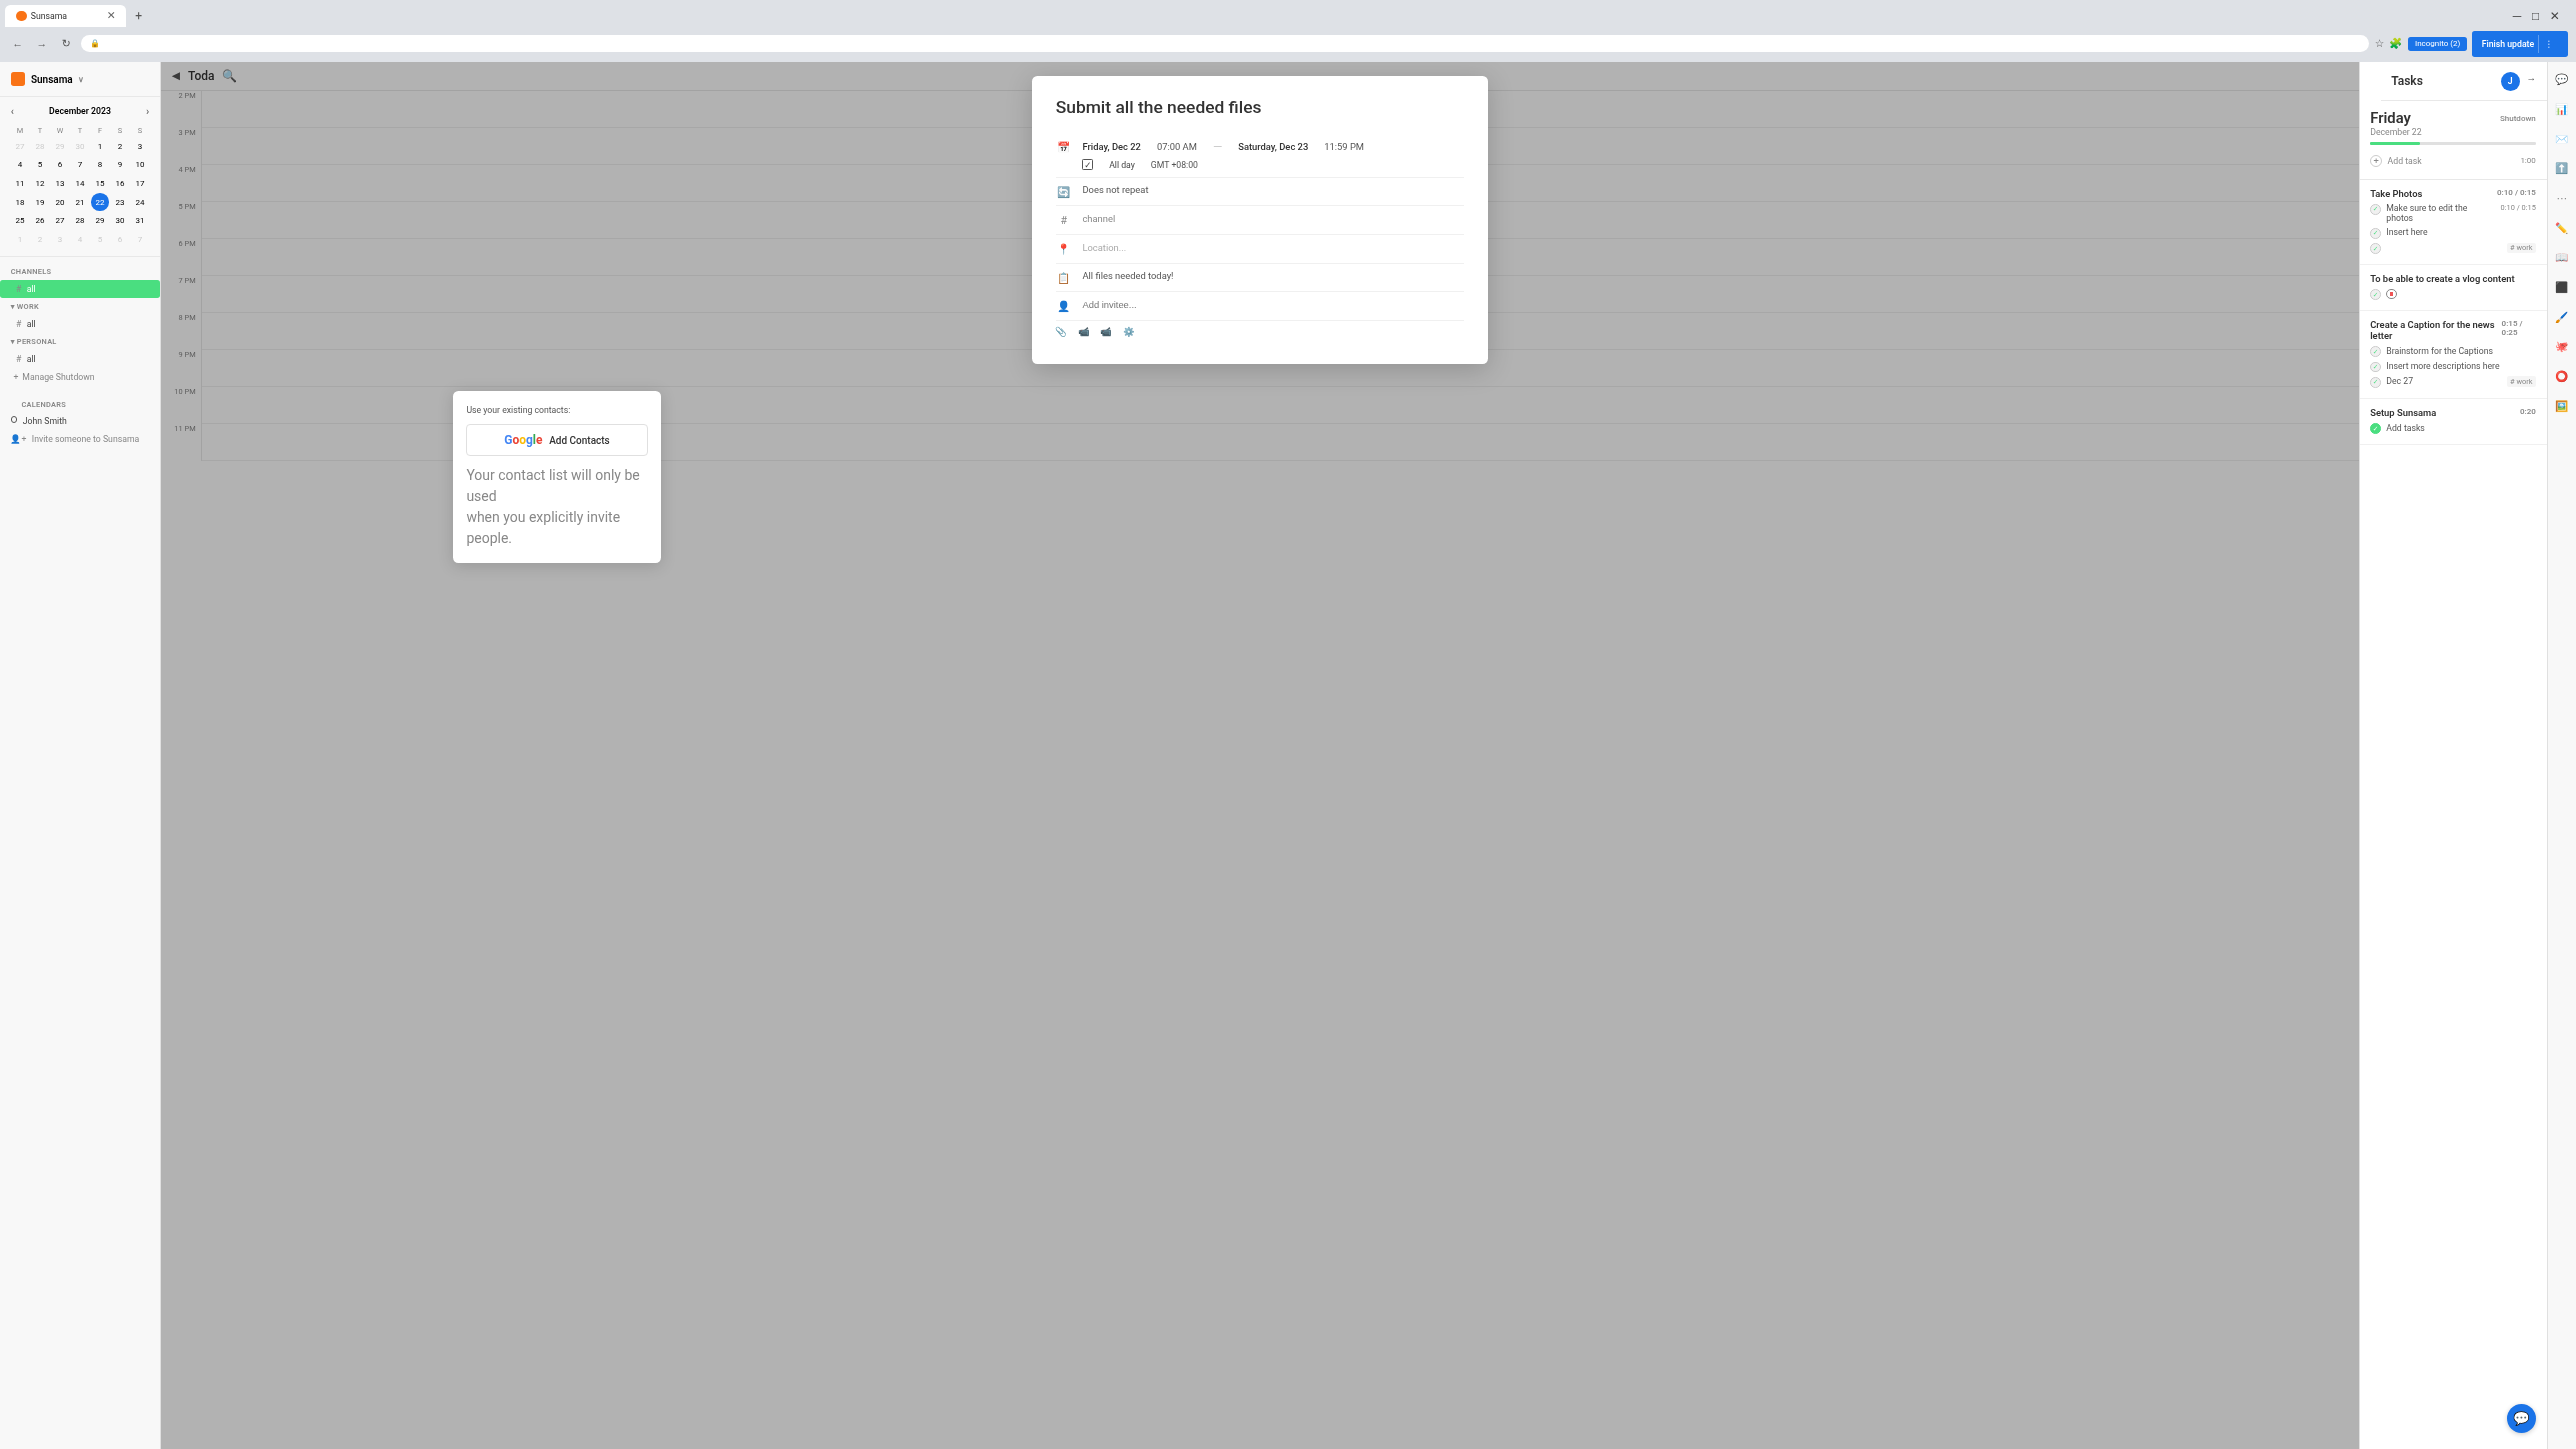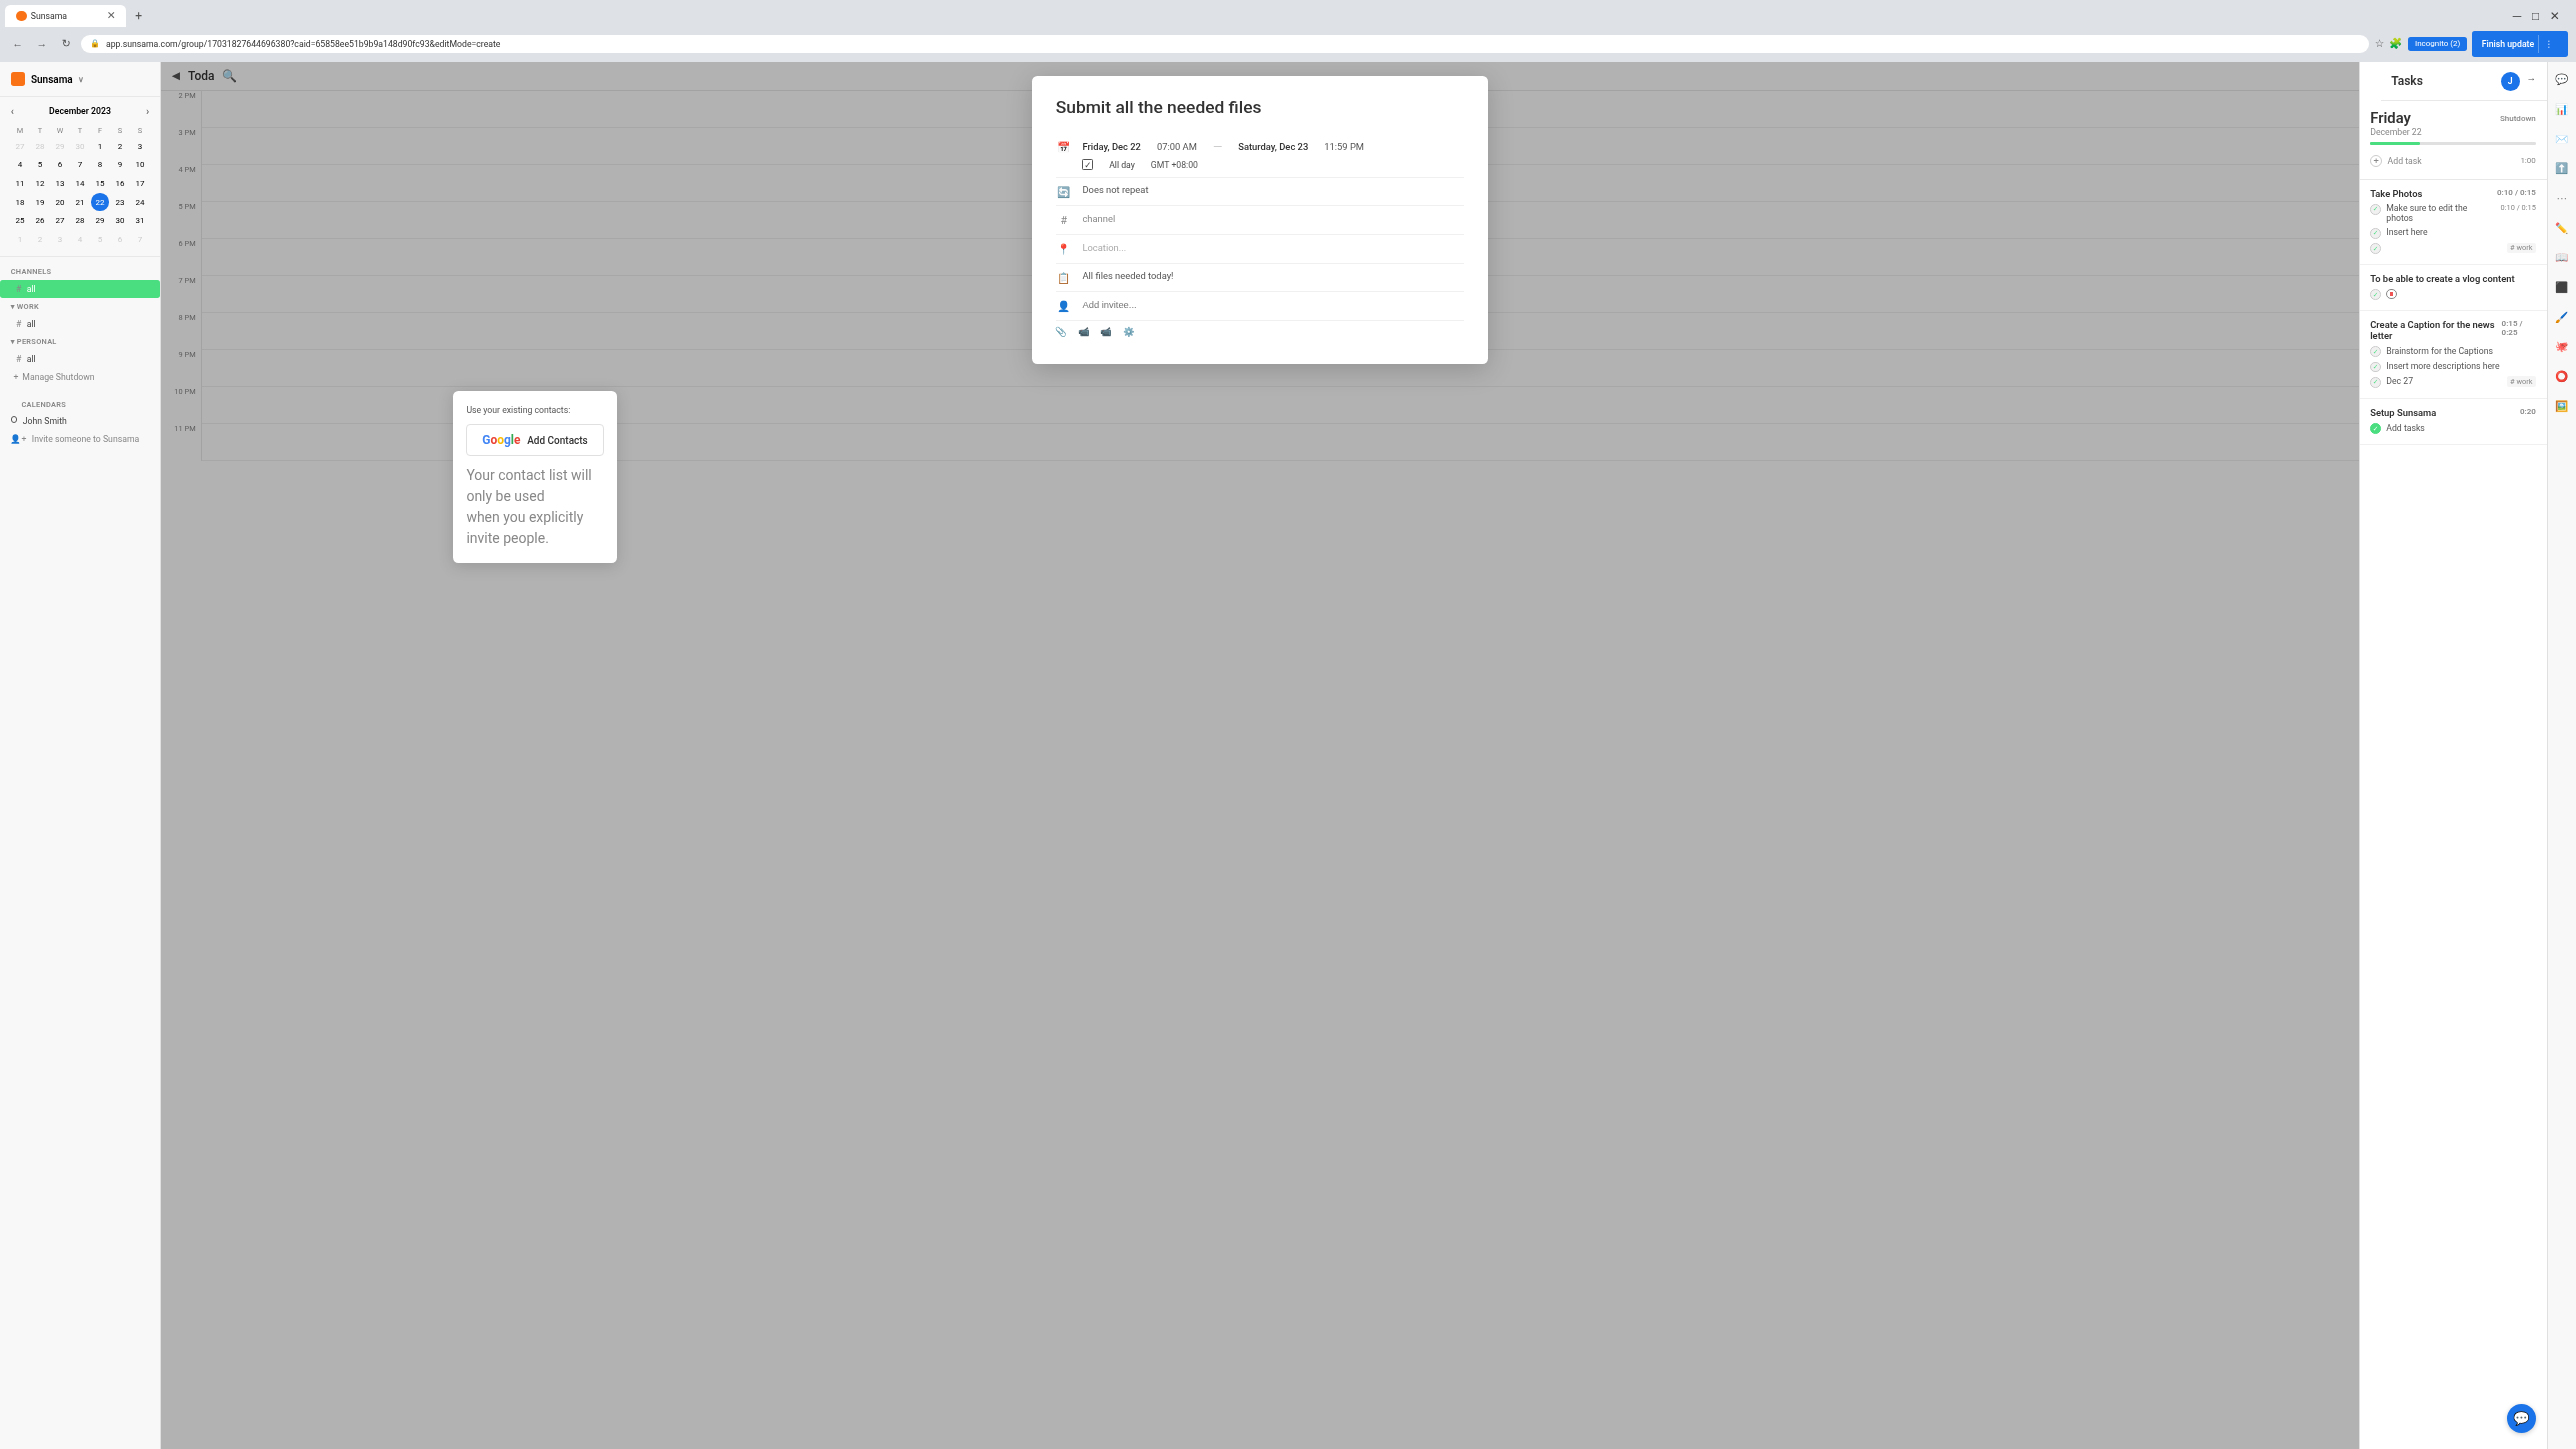--- a/index.html
+++ b/index.html
@@ -122,21 +122,21 @@
     .checkbox-icon { width: 10.7px; height: 10.7px; border: 0.7px solid #555; border-radius: 1.3px; display: flex; align-items: center; justify-content: center; }
     .timezone { font-size: 8.7px; color: #555; }
     .repeat-text { font-size: 9.4px; color: #555; }
     .channel-text { font-size: 9.4px; color: #888; }
     .location-text { font-size: 9.4px; color: #aaa; }
     .description-text { font-size: 9.4px; color: #555; }
     .invitee-input { font-size: 9.4px; color: #aaa; border: none; outline: none; width: 100%; background: transparent; }
     .modal-icon-row { display: flex; align-items: center; gap: 10.7px; padding: 5.4px 0; color: #888; font-size: 9.4px; }
 
     
-    .contacts-popup { position: absolute; left: 292px; top: 329px; z-index: 200; background: #fff; border-radius: 5.4px; box-shadow: 0 2.7px 16px rgba(0,0,0,0.15); padding: 13.4px; width: 164px; }
+    .contacts-popup { position: absolute; left: 292px; top: 329px; z-index: 200; background: #fff; border-radius: 5.4px; box-shadow: 0 2.7px 16px rgba(0,0,0,0.15); padding: 13.4px; width: 208px; }
     .contacts-popup-title { font-size: 8.7px; color: #555; margin-bottom: 9.4px; }
     .add-contacts-btn { display: flex; align-items: center; justify-content: center; gap: 6.7px; width: 100%; padding: 8px; border: 0.7px solid #e0e0e0; border-radius: 4px; cursor: pointer; font-size: 10px; font-weight: 500; color: #333; background: #fff; margin-bottom: 9.4px; }
     .google-g { font-size: 12px; font-weight: 700; }
     .contacts-note { font-size: 14px; color: #888; text-align: left; line-height: 1.5; margin-top: 7px; }
 
     
     .g-blue { color: #4285f4; }
     .g-red { color: #ea4335; }
     .g-yellow { color: #fbbc05; }
     .g-green { color: #34a853; }
@@ -158,21 +158,20 @@
       <span>□</span>
       <span>✕</span>
     </div>
   </div>
   <div class="address-bar-row">
     <div class="nav-btn">←</div>
     <div class="nav-btn">→</div>
     <div class="nav-btn">↻</div>
     <div class="address-bar">
       <span class="address-bar-lock">🔒</span>
-      <span class="address-text">app.sunsama.com/group/17031827644696380?caid=65858ee51b9b9a148d90fc93&amp;editMode=create</span>
     </div>
     <div class="toolbar-right">
       <span class="star-btn">☆</span>
       <span class="extensions-btn">🧩</span>
       <div class="incognito-badge">Incognito (2)</div>
       <div class="finish-update-btn">
         <span>Finish update</span>
         <span class="more">⋮</span>
       </div>
     </div>

